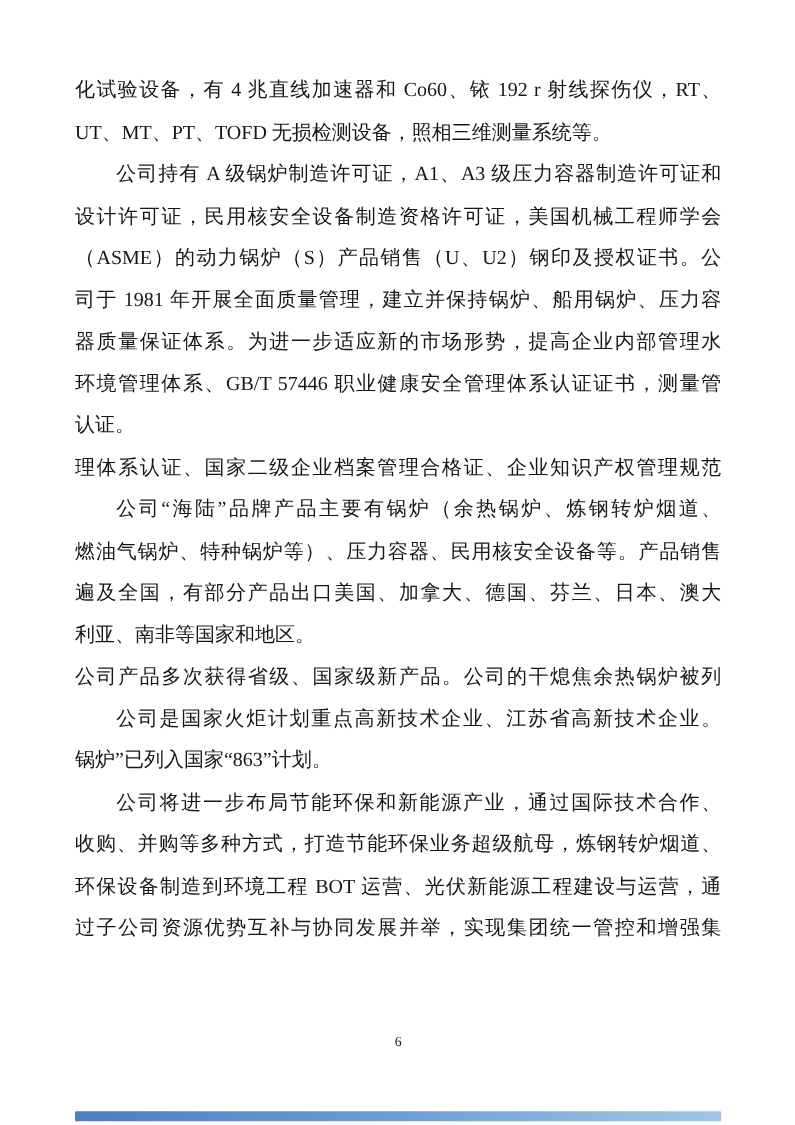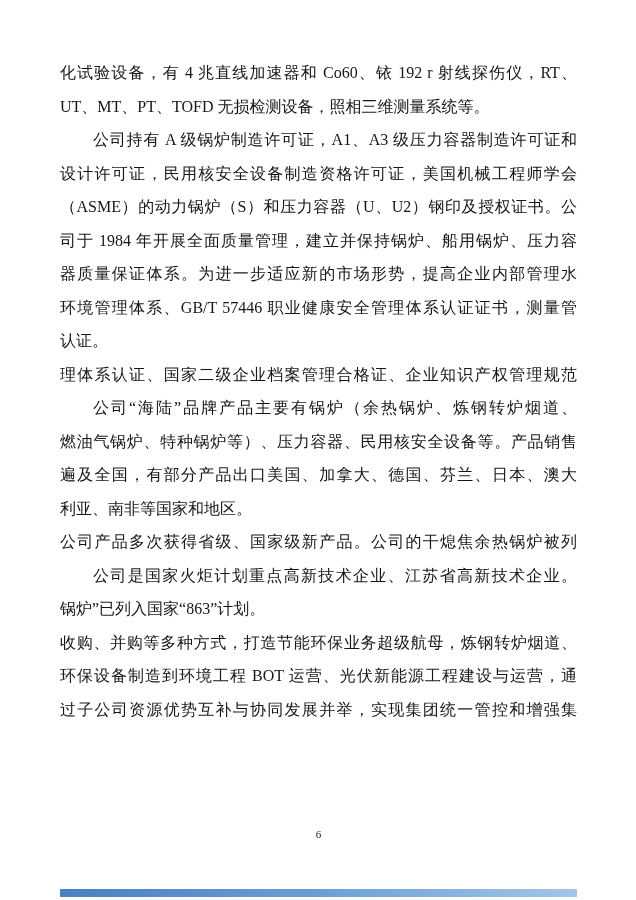--- a/index.html
+++ b/index.html
@@ -54,32 +54,33 @@
 </style>
 </head>
 <body>
 
 <div class="page" style="color: rgb(22, 22, 22);">
   <div class="content">
       <div class="line justify">化试验设备，有 4 兆直线加速器和 Co60、铱 192 r 射线探伤仪，RT、</div>
       <div class="line plain">UT、MT、PT、TOFD 无损检测设备，照相三维测量系统等。</div>
       <div class="line justify-indent">公司持有 A 级锅炉制造许可证，A1、A3 级压力容器制造许可证和</div>
       <div class="line justify">设计许可证，民用核安全设备制造资格许可证，美国机械工程师学会</div>
-      <div class="line justify">（ASME）的动力锅炉（S）和压力容器（U、U2）钢印及授权证书。公</div>
-      <div class="line justify">司于 1984 年开展全面质量管理，建立并保持锅炉、船用锅炉、压力容</div>
+      <div class="line justify">（ASME）的动力锅炉（S）产品销售（U、U2）钢印及授权证书。公</div>
+      <div class="line justify">司于 1981 年开展全面质量管理，建立并保持锅炉、船用锅炉、压力容</div>
       <div class="line justify">器质量保证体系。为进一步适应新的市场形势，提高企业内部管理水</div>
       <div class="line justify">环境管理体系、GB/T 57446 职业健康安全管理体系认证证书，测量管</div>
       <div class="line plain">认证。</div>
       <div class="line justify">理体系认证、国家二级企业档案管理合格证、企业知识产权管理规范</div>
       <div class="line justify-indent">公司“海陆”品牌产品主要有锅炉（余热锅炉、炼钢转炉烟道、</div>
       <div class="line justify">燃油气锅炉、特种锅炉等）、压力容器、民用核安全设备等。产品销售</div>
       <div class="line justify">遍及全国，有部分产品出口美国、加拿大、德国、芬兰、日本、澳大</div>
       <div class="line plain">利亚、南非等国家和地区。</div>
       <div class="line justify">公司产品多次获得省级、国家级新产品。公司的干熄焦余热锅炉被列</div>
       <div class="line justify-indent">公司是国家火炬计划重点高新技术企业、江苏省高新技术企业。</div>
       <div class="line plain">锅炉”已列入国家“863”计划。</div>
+      <div class="line justify-indent">公司将进一步布局节能环保和新能源产业，通过国际技术合作、</div>
       <div class="line justify">收购、并购等多种方式，打造节能环保业务超级航母，炼钢转炉烟道、</div>
       <div class="line justify">环保设备制造到环境工程 BOT 运营、光伏新能源工程建设与运营，通</div>
       <div class="line justify">过子公司资源优势互补与协同发展并举，实现集团统一管控和增强集</div>
     </div>
   <div class="page-number">6</div>
   <div class="accent-bar" style="background: linear-gradient(90deg, rgb(74, 127, 193) 0%, rgb(107, 159, 212) 50%, rgb(163, 198, 232) 100%);"></div>
 </div>
 
 </body></html>

